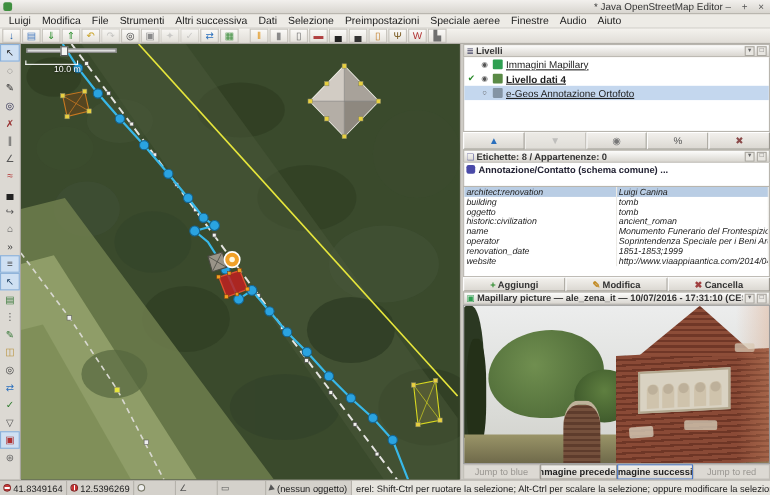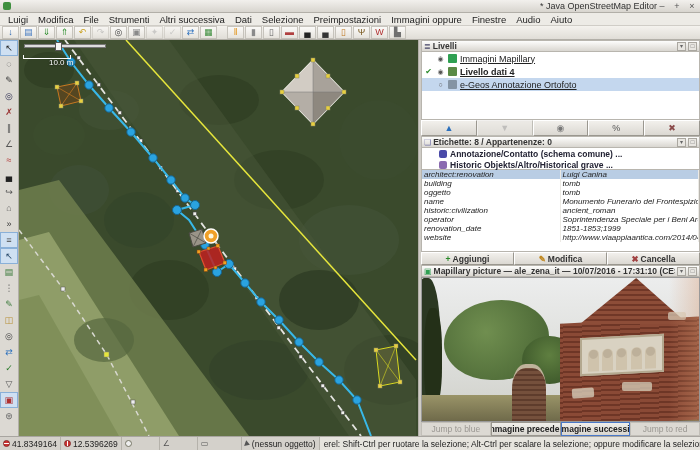--- a/index.html
+++ b/index.html
@@ -57,21 +57,21 @@
   .lactive { width:9px; color:#2a8a2a; font-size:8px; text-align:center; }
   .leye { width:9px; font-size:7px; color:#555; text-align:center; }
   .licon { width:9px; height:9px; border-radius:1px; }
   .llabel { white-space:nowrap;text-decoration:underline; }
   .layer-btns { height:16px; flex:0 0 16px; display:flex; }
   .lbtn { flex:1; border:1px solid #9a978f; border-top-color:#fff; border-left-color:#fff; background:linear-gradient(#f2f0ec,#dbd8d2); font-size:9px; display:flex; align-items:center; justify-content:center; }
   .lbtn.disabled { opacity:.5; }
 
   
   .preset-list { height:22px; background:#fff; border:1px solid #b8b5ae; border-top:none; }
-  .prow { height:11px; display:flex; align-items:center; gap:3px; padding-left:17px; font-size:8.5px; font-weight:bold; color:#223; white-space:nowrap; overflow:hidden; }
+  .prow { height:11px; display:flex; align-items:center; gap:3px; padding-left:2px; font-size:8.5px; font-weight:bold; color:#223; white-space:nowrap; overflow:hidden; }
   .picon { width:8px; height:8px; border-radius:2px; flex:0 0 8px; }
   .tagtable { height:82px; background:#fff; border:1px solid #b8b5ae; border-top:none; font-size:8px; overflow:hidden; }
   .thead { display:flex; height:10px; background:linear-gradient(#f4f2ee,#ddd9d2); border-bottom:1px solid #b8b5ae; font-weight:bold; color:#333; }
   .thead div { flex:1; padding:0 2px; border-right:1px solid #c6c3bc; }
   .trow { display:flex; height:9px; line-height:9px; color:#222;font-style:italic; }
   .trow.selected { background:#b9cde4; }
   .tkey, .tval { flex:1; padding:0 2px; white-space:nowrap; overflow:hidden; border-right:1px solid #eceae5; }
   .tag-btns { height:13px; flex:0 0 13px; display:flex; }
   .tagbtn { flex:1; border:1px solid #9a978f; border-top-color:#fff; border-left-color:#fff; background:linear-gradient(#f2f0ec,#dbd8d2); font-size:8.5px; font-weight:bold; color:#333; display:flex; align-items:center; justify-content:center; gap:2px; }
   .tagbtn .g { font-weight:bold; }
@@ -126,21 +126,21 @@
 
   <div class="menubar">
     <span class="menuitem">Luigi</span>
       <span class="menuitem">Modifica</span>
       <span class="menuitem">File</span>
       <span class="menuitem">Strumenti</span>
       <span class="menuitem">Altri successiva</span>
       <span class="menuitem">Dati</span>
       <span class="menuitem">Selezione</span>
       <span class="menuitem">Preimpostazioni</span>
-      <span class="menuitem">Immagini oppure</span>
+      <span class="menuitem">Speciale aeree</span>
       <span class="menuitem">Finestre</span>
       <span class="menuitem">Audio</span>
       <span class="menuitem">Aiuto</span>
   </div>
 
   <div class="toolbar">
 
       <span class="tbtn">
         <span class="tglyph" style="color: rgb(31, 95, 174);">↓</span>
       </span>
@@ -548,24 +548,20 @@
         <span class="mini">▾</span>
         <span class="mini">□</span>
       </div>
       <div class="preset-list">
 
           <div class="prow">
             <span class="picon" style="background-color: rgb(74, 74, 168);"></span>
             <span>Annotazione/Contatto (schema comune) ...</span>
           </div>
 
-          <div class="prow">
-            <span class="picon" style="background-color: rgb(138, 106, 176);"></span>
-            <span>Historic Objekts/Altro/Historical grave ...</span>
-          </div>
 
       </div>
       <div class="tagtable">
         <div>
 
             <div class="trow selected">
               <span class="tkey">architect:renovation</span>
               <span class="tval">Luigi Canina</span>
             </div>
 
@@ -573,27 +569,27 @@
               <span class="tkey">building</span>
               <span class="tval">tomb</span>
             </div>
 
             <div class="trow">
               <span class="tkey">oggetto</span>
               <span class="tval">tomb</span>
             </div>
 
             <div class="trow">
+              <span class="tkey">historic:civilization</span>
+              <span class="tval">ancient_roman</span>
+            </div>
+
+            <div class="trow">
               <span class="tkey">name</span>
               <span class="tval">Monumento Funerario del Frontespizio</span>
-            </div>
-
-            <div class="trow">
-              <span class="tkey">historic:civilization</span>
-              <span class="tval">ancient_roman</span>
             </div>
 
             <div class="trow">
               <span class="tkey">operator</span>
               <span class="tval">Soprintendenza Speciale per i Beni Archeologi...</span>
             </div>
 
             <div class="trow">
               <span class="tkey">renovation_date</span>
               <span class="tval">1851-1853;1999</span>

